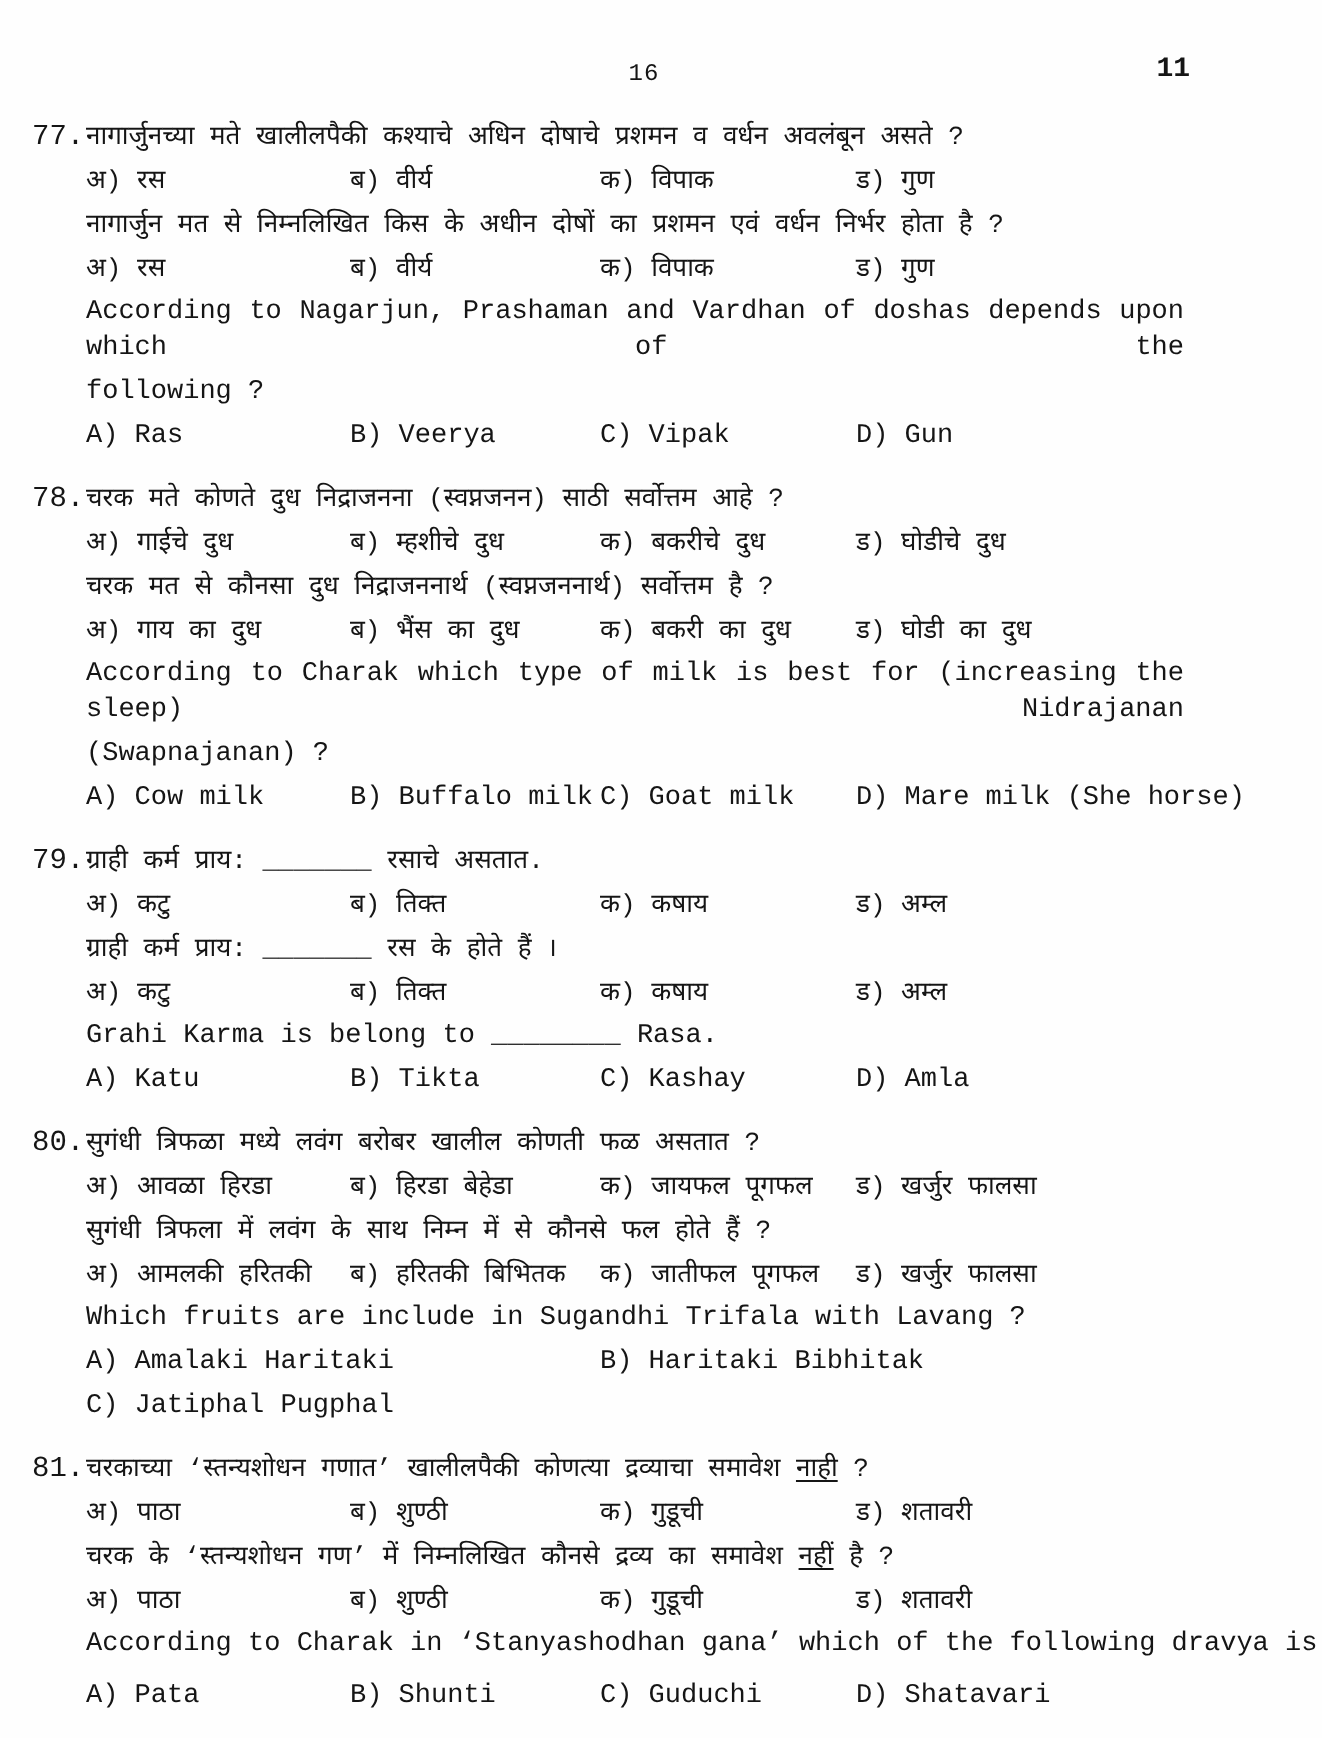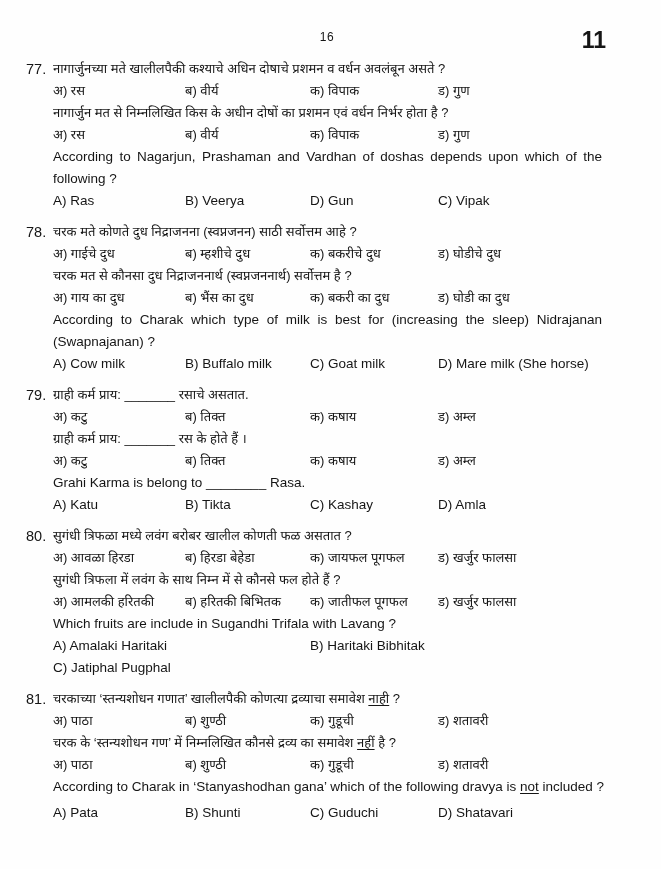--- a/index.html
+++ b/index.html
@@ -1,28 +1,28 @@
 <!DOCTYPE html>
 <html><head>
 <meta charset="utf-8">
 <style>
   html, body { margin: 0; padding: 0; background: #ffffff; }
   .page {
     width: 661px; height: 869px;
     background: #fefefe;
     color: #151515;
-    font-family: Liberation Sans, sans-serif;
+    font-family: Liberation Mono, monospace;
     position: relative;
     box-sizing: border-box;
-    padding: 30px 33px 0 26px;
+    padding: 30px 33px 0 16px;
     overflow: hidden;
   }
   .header { position: relative; height: 24px; margin-bottom: 6px; }
   .pnum-center { text-align: center; font-size: 12px; letter-spacing: 0.5px; }
-  .pnum-right { position: absolute; right: 22px; top: -3px; font-size: 23px; font-weight: bold; }
+  .pnum-right { position: absolute; right: 33px; top: -3px; font-size: 14px; font-weight: bold; }
 
   .question { display: flex; margin-bottom: 9px; }
   .qnum { width: 27px; flex: none; font-size: 14.5px; line-height: 18px; }
   .qbody { flex: 1; min-width: 0; }
 
   .line { line-height: 18px; margin-bottom: 4px; white-space: nowrap; }
   .dev  { font-size: 13px; }
   .eng  { font-size: 13.5px; }
   .just { white-space: normal; width: 549px; text-align: justify; text-align-last: justify; }
 
@@ -55,22 +55,22 @@
         <span>अ) रस</span>
         <span>ब) वीर्य</span>
         <span>क) विपाक</span>
         <span>ड) गुण</span>
       </div>
       <div class="line eng just">According to Nagarjun, Prashaman and Vardhan of doshas depends upon which of the</div>
       <div class="line eng">following ?</div>
       <div class="line eng opts4">
         <span>A) Ras</span>
         <span>B) Veerya</span>
+        <span>C) Vipak</span>
         <span>D) Gun</span>
-        <span>C) Vipak</span>
       </div>
     </div>
   </div>
 
   <div class="question">
     <div class="qnum">78.</div>
     <div class="qbody">
       <div class="line dev">चरक मते कोणते दुध निद्राजनना (स्वप्नजनन) साठी सर्वोत्तम आहे ?</div>
       <div class="line dev opts4">
         <span>अ) गाईचे दुध</span>

